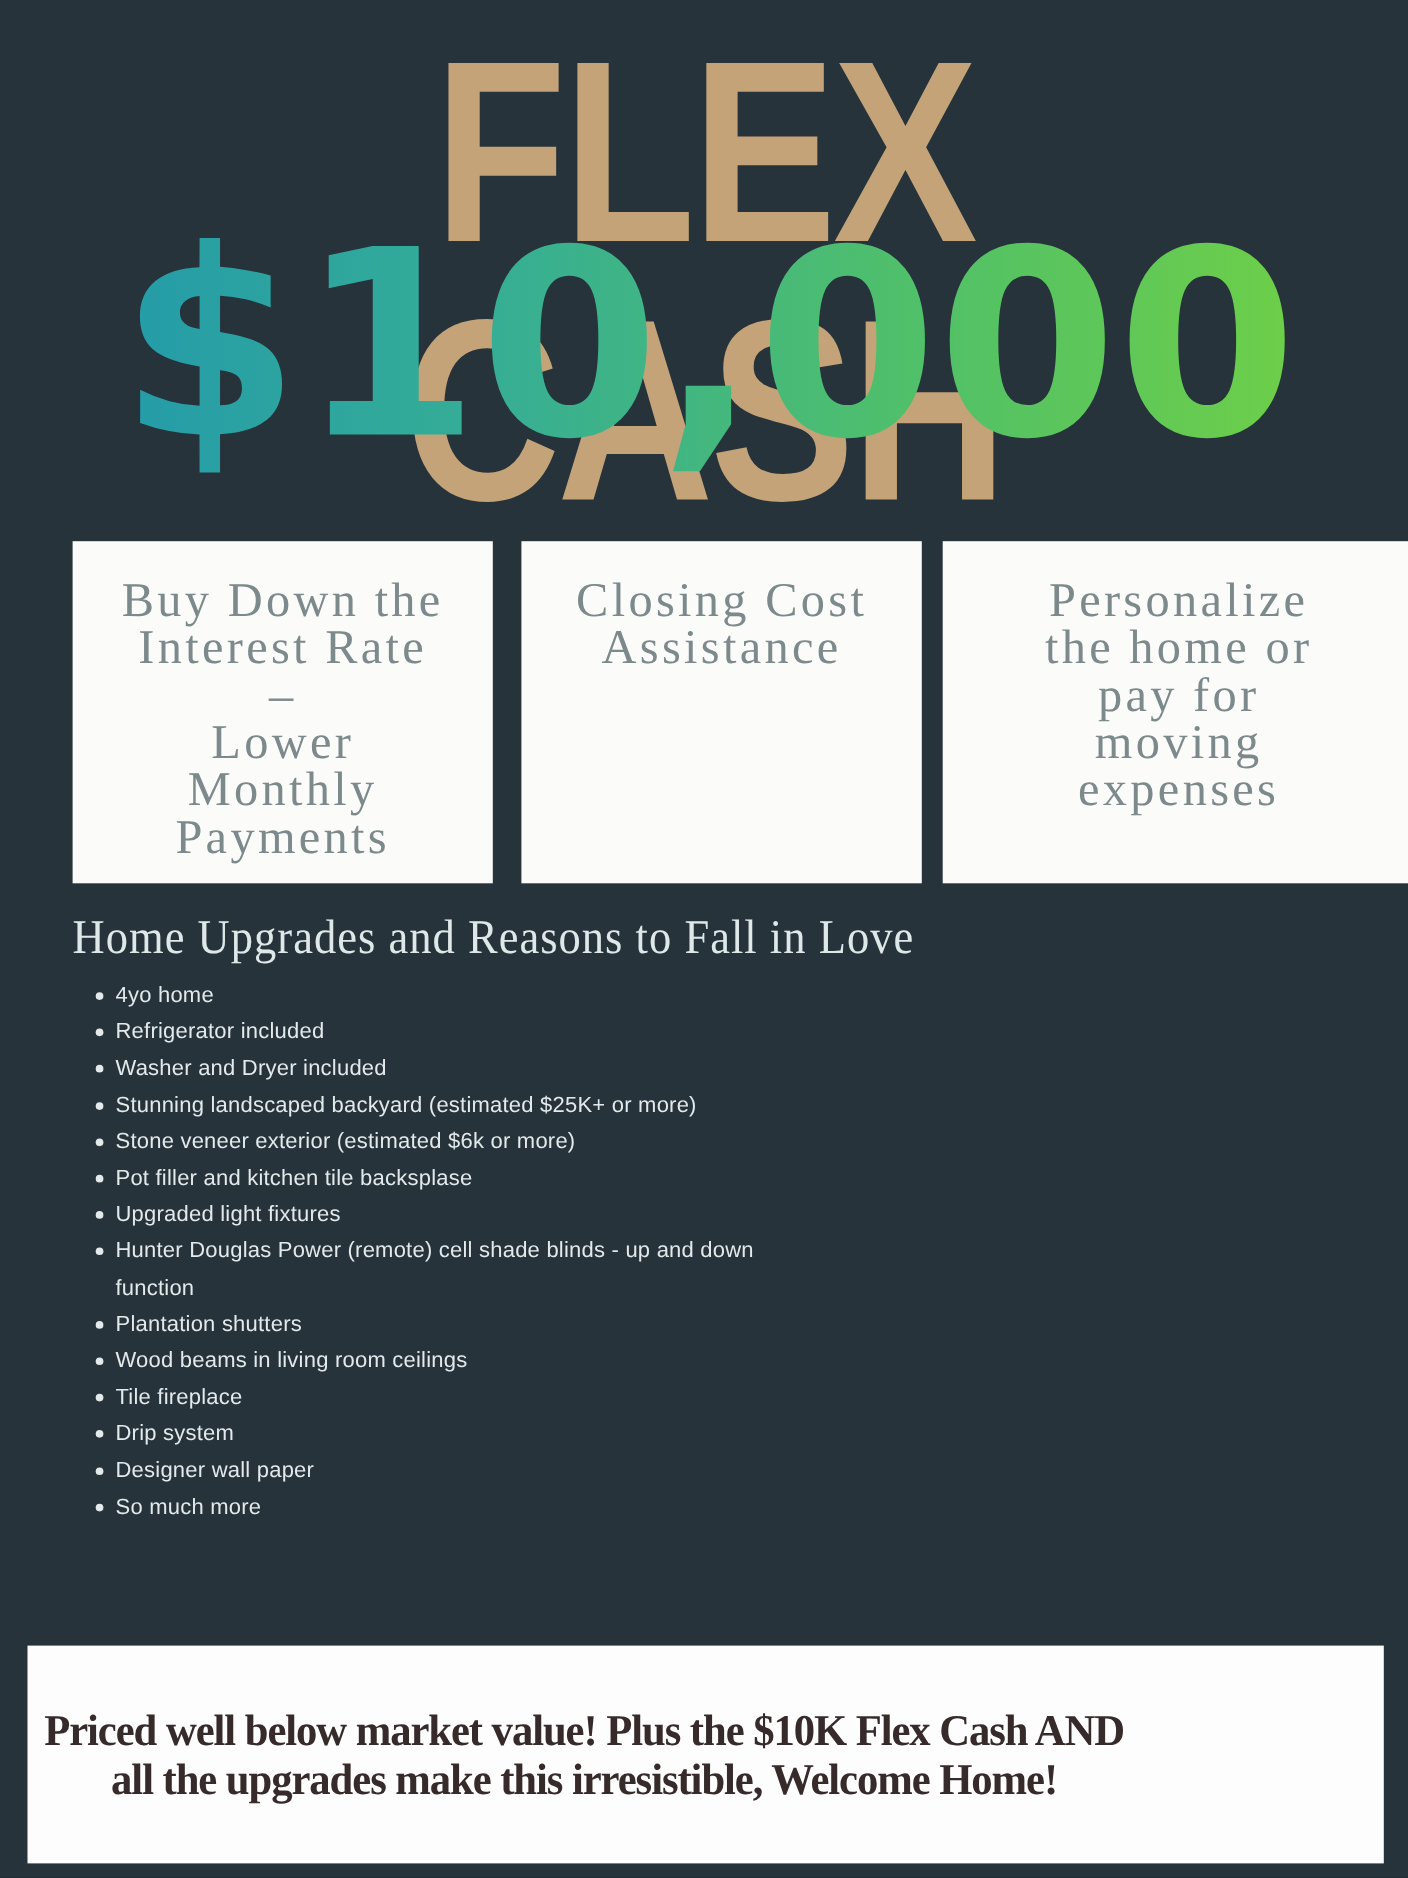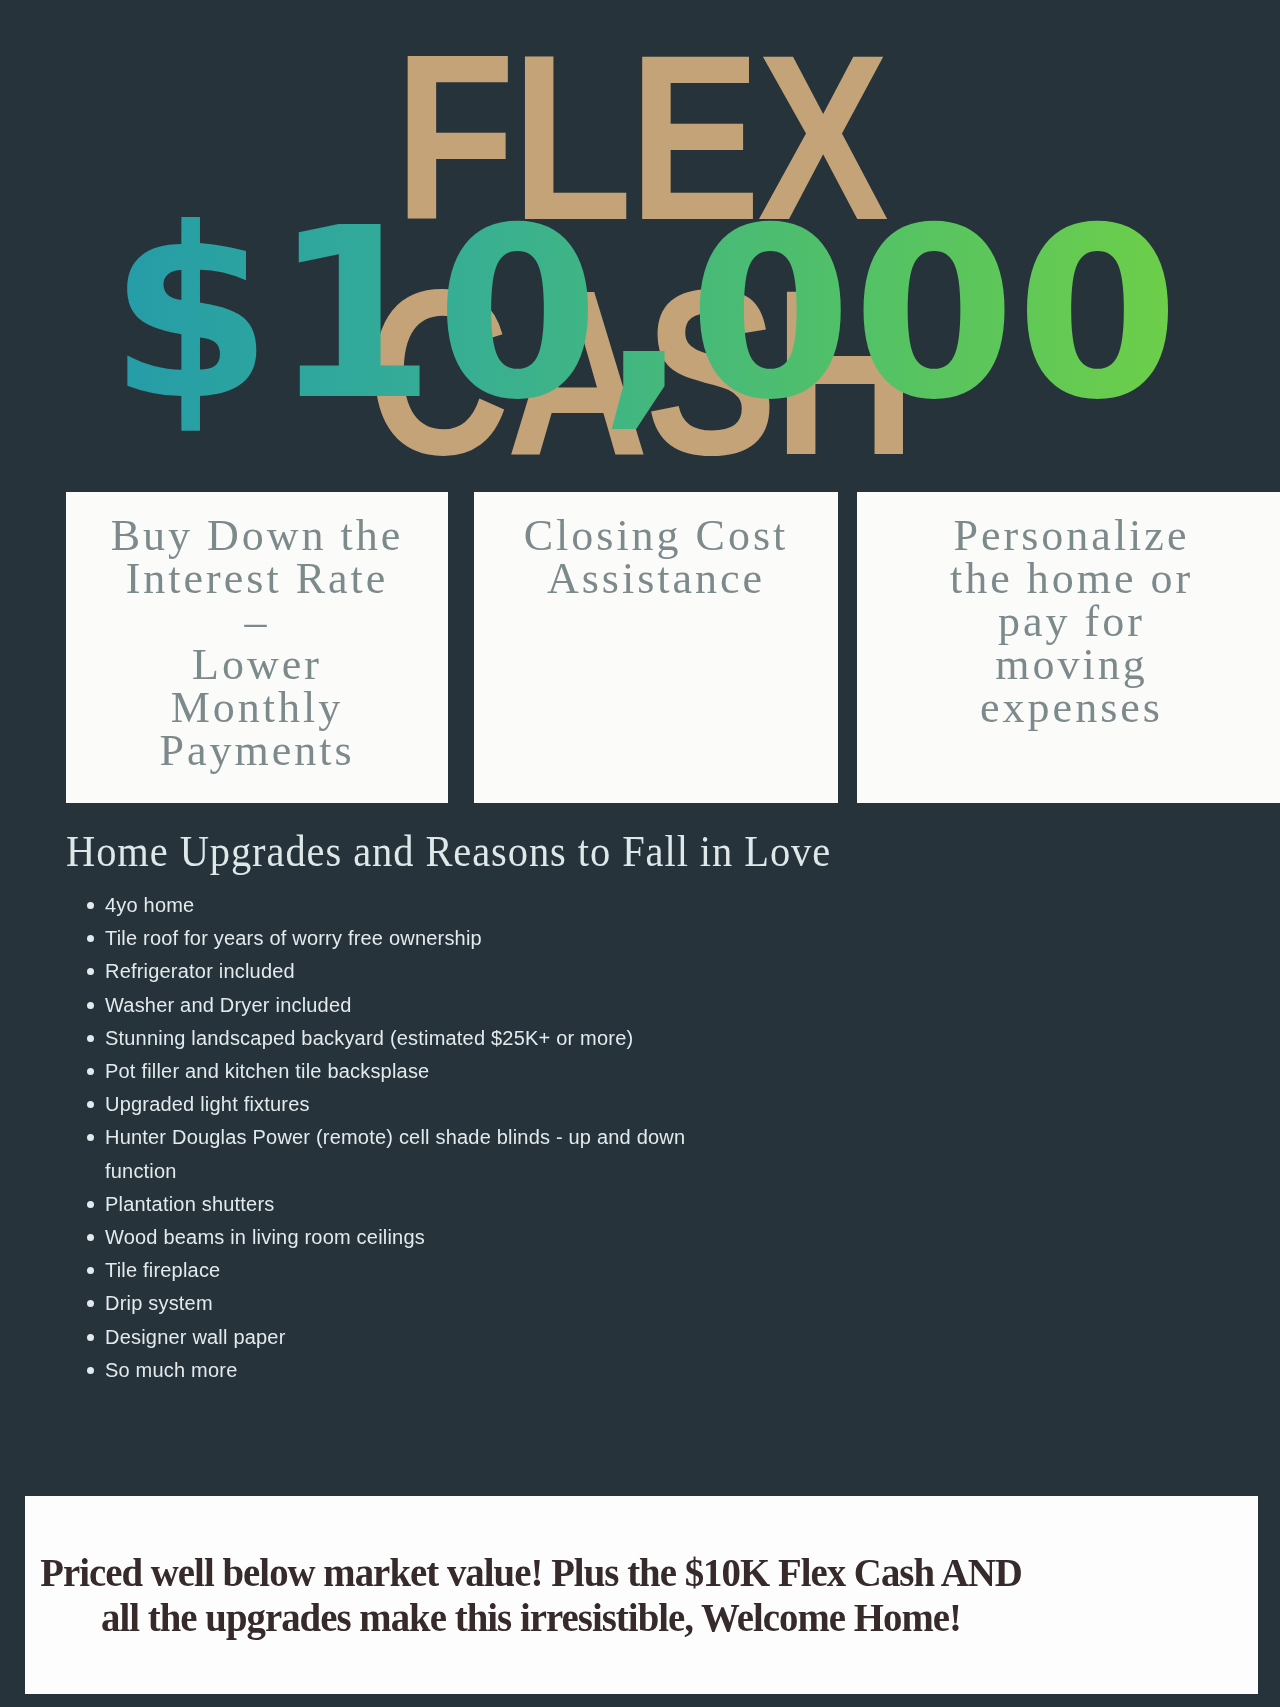--- a/index.html
+++ b/index.html
@@ -45,21 +45,21 @@
 
   
   .card {
     position: absolute; top: 492px; height: 311px;
     background: var(--card-bg, #fbfbfa);
   }
   .card-1 { left: 66px;  width: 382px; }
   .card-2 { left: 474px; width: 364px; }
   .card-3 { left: 857px; width: 429px; }
   .card-text {
-    margin-top: 22px;
+    margin-top: 32px;
     text-align: center;
     white-space: pre-line;
     font-family: "Liberation Serif", serif;
     font-weight: 400;
     font-size: 44px; line-height: 43px;
     letter-spacing: 3px;
     color: var(--card-text, #7d8a8b);
   }
 
   
@@ -140,24 +140,24 @@
 the home or
 pay for
 moving
 expenses</div>
   </div>
 
   <div class="upgrades-heading">Home Upgrades and Reasons to Fall in Love</div>
 
   <ul class="upgrades-list">
       <li>4yo home</li>
-      <li>Tile roof for years of worry free ownership</li>
       <li>Refrigerator included</li>
       <li>Washer and Dryer included</li>
       <li>Stunning landscaped backyard (estimated $25K+ or more)</li>
+      <li>Stone veneer exterior (estimated $6k or more)</li>
       <li>Pot filler and kitchen tile backsplase</li>
       <li>Upgraded light fixtures</li>
       <li>Hunter Douglas Power (remote) cell shade blinds - up and down
 function</li>
       <li>Plantation shutters</li>
       <li>Wood beams in living room ceilings</li>
       <li>Tile fireplace</li>
       <li>Drip system</li>
       <li>Designer wall paper</li>
       <li>So much more</li>

